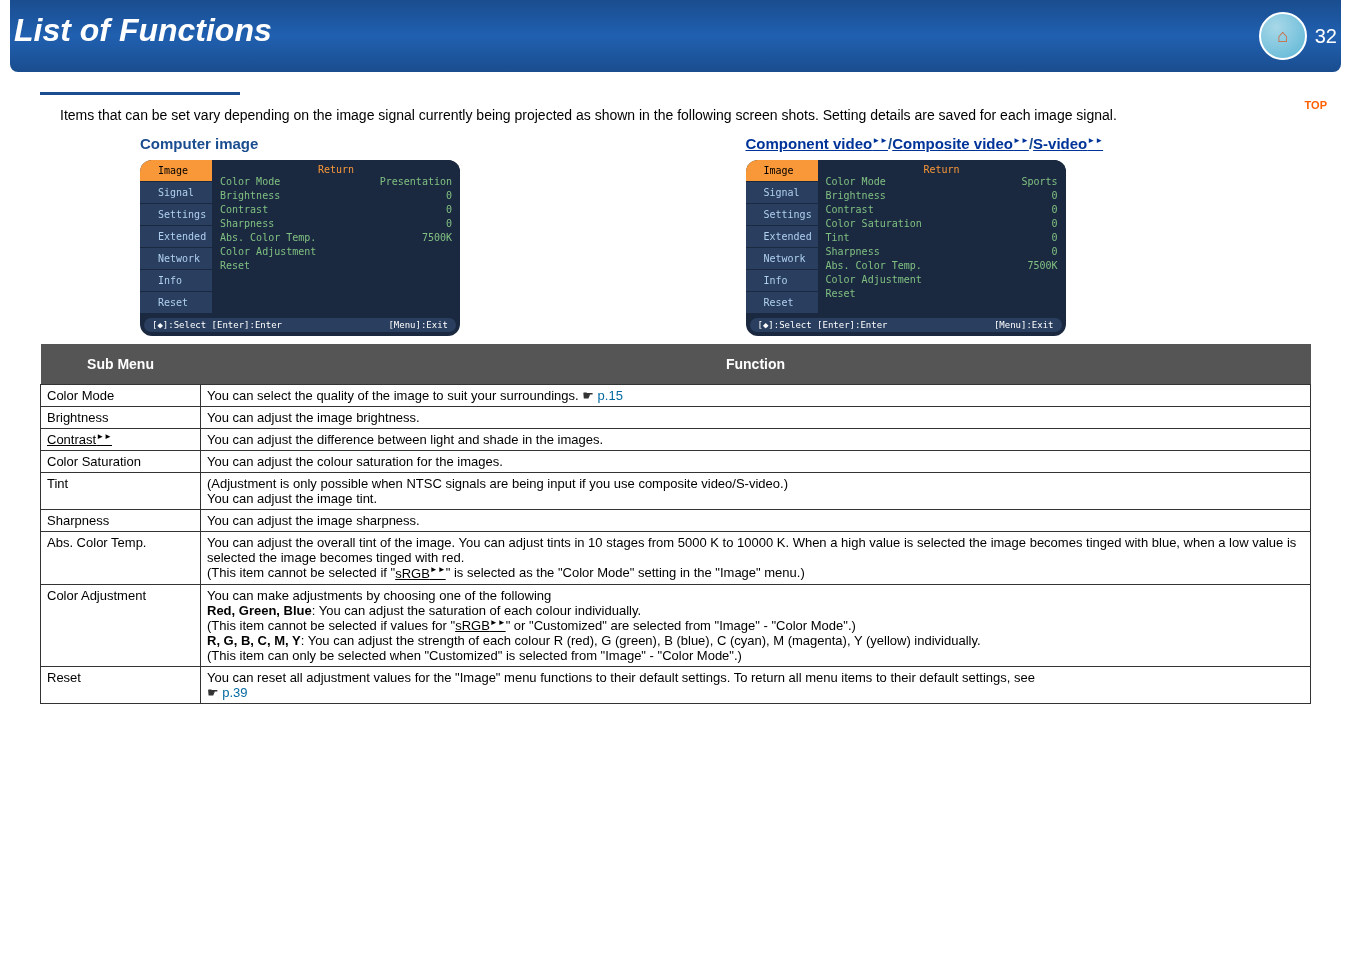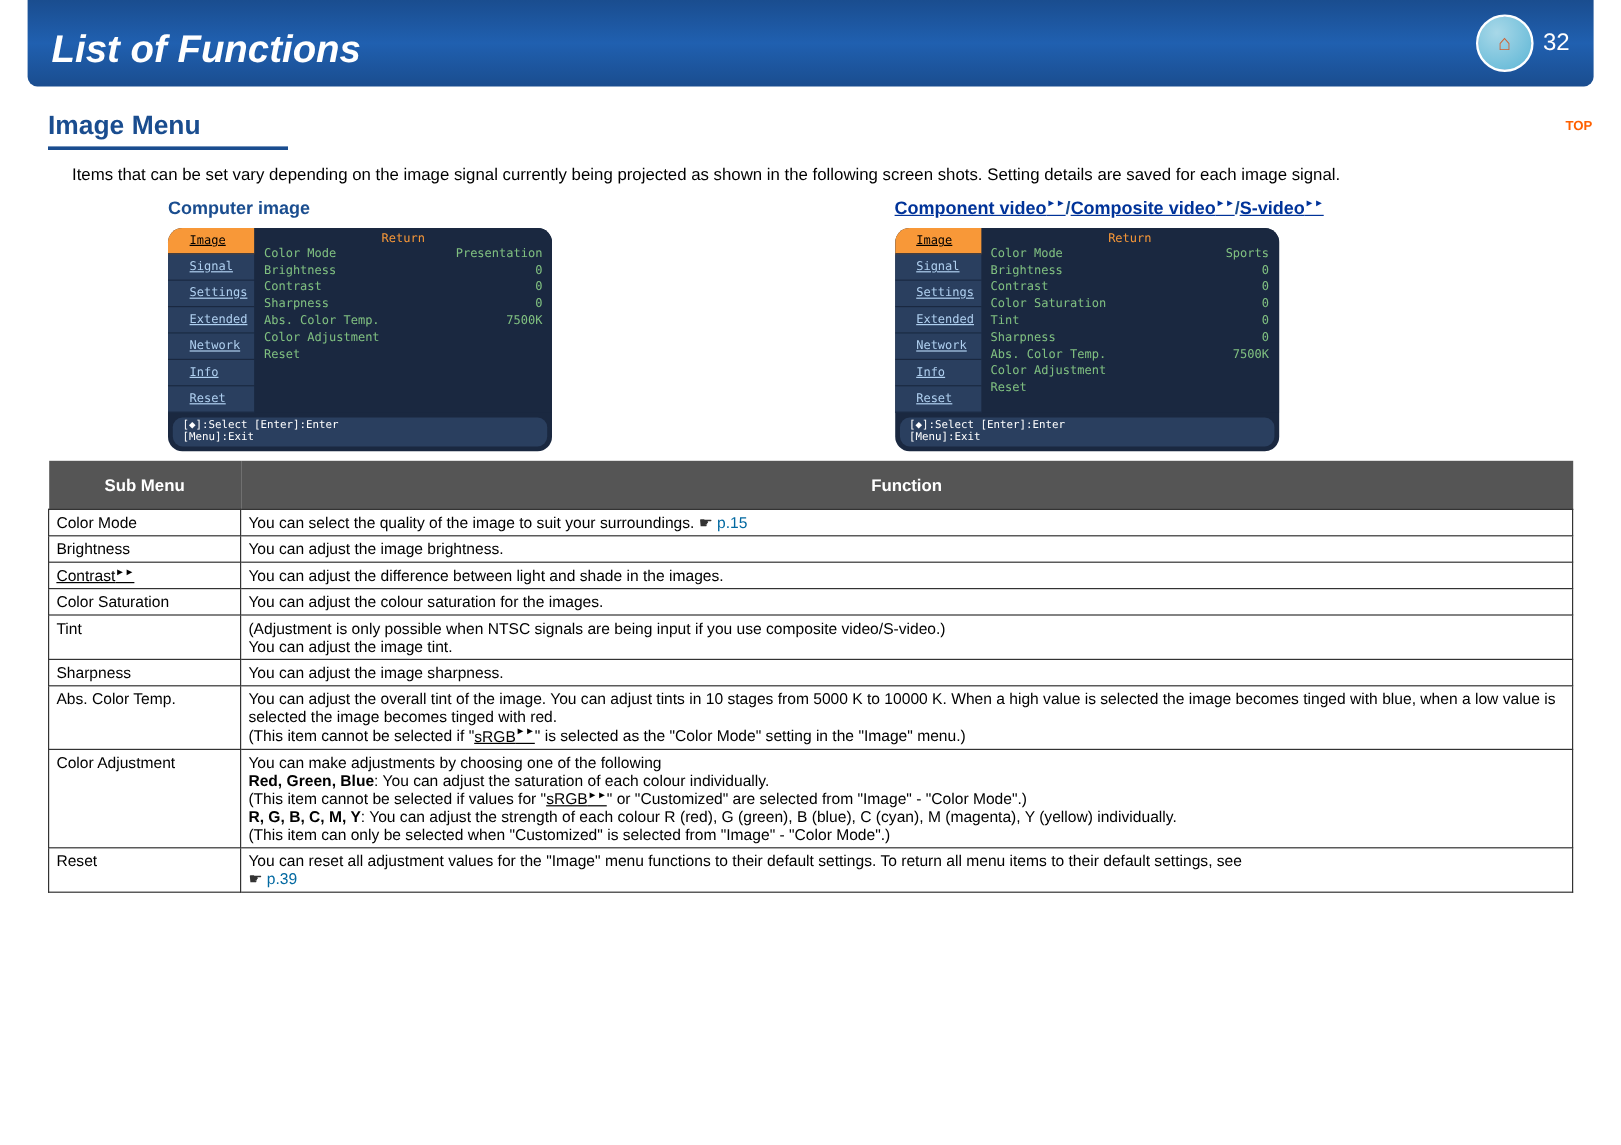--- a/index.html
+++ b/index.html
@@ -1,25 +1,25 @@
 <!DOCTYPE html>
 <html><head>
   <meta charset="utf-8">
   <style>
     * { margin: 0; padding: 0; box-sizing: border-box; }
     body { font-family: Arial, sans-serif; background: #fff; color: #000; font-size: 14px; }
     
     .header-bar {
       background: linear-gradient(to bottom, #1a4d8f 0%, #2060b0 50%, #1a4d8f 100%);
       display: flex;
-      align-items: flex-end;
+      align-items: flex-start;
       justify-content: space-between;
-      padding: 12px 20px;
+      padding: 12px 4px;
       border-radius: 0 0 8px 8px;
-      margin: 0 23px;
+      margin: 0 10px;
     }
     .header-title {
       color: #fff;
       font-size: 32px;
       font-style: italic;
       font-weight: bold;
     }
     .header-right {
       display: flex;
       align-items: center;
@@ -93,21 +93,20 @@
       font-size: 10px;
       background: #1a2840;
     }
     .menu-body { display: flex; }
     .menu-sidebar { width: 72px; }
     .menu-tab {
       padding: 5px 18px;
       background: #2a3f5f;
       color: #b0d0f0;
       border-bottom: 1px solid #1a2840;
-      text-decoration: underline;
     }
     .menu-tab.active {
       background: #f89838;
       color: #000;
     }
     .menu-items {
       flex: 1;
       background: #1a2840;
       padding: 4px 8px;
       color: #80c080;
@@ -120,21 +119,20 @@
     .menu-return { color: #f89838; text-align: center; }
     .menu-footer {
       background: #2a3f5f;
       color: #fff;
       padding: 2px 8px;
       display: flex;
       justify-content: space-between;
       border-radius: 8px;
       margin: 4px;
       font-size: 9px;
-      flex-direction: column;
     }
     
     .func-table {
       width: 100%;
       border-collapse: collapse;
       margin-top: 4px;
     }
     .func-table th {
       background: #555;
       color: #fff;
@@ -163,21 +161,20 @@
 <div class="header-bar">
   <div class="header-title">List of Functions</div>
   <div class="header-right">
     <div class="top-icon">⌂</div>
     <div class="page-num">32</div>
   </div>
 </div>
 <div class="top-label">TOP</div>
 
 <div class="content">
-  <div class="section-title">Image Menu</div>
   <div class="section-underline"></div>
   <div class="section-intro">Items that can be set vary depending on the image signal currently being projected as shown in the following screen shots. Setting details are saved for each image signal.</div>
 
   <div class="images-row">
     <div class="image-col">
       <div class="image-label">Computer image</div>
       <div class="menu-screenshot">
         <div class="menu-body">
           <div class="menu-sidebar">
             <div class="menu-tab active">Image</div>

